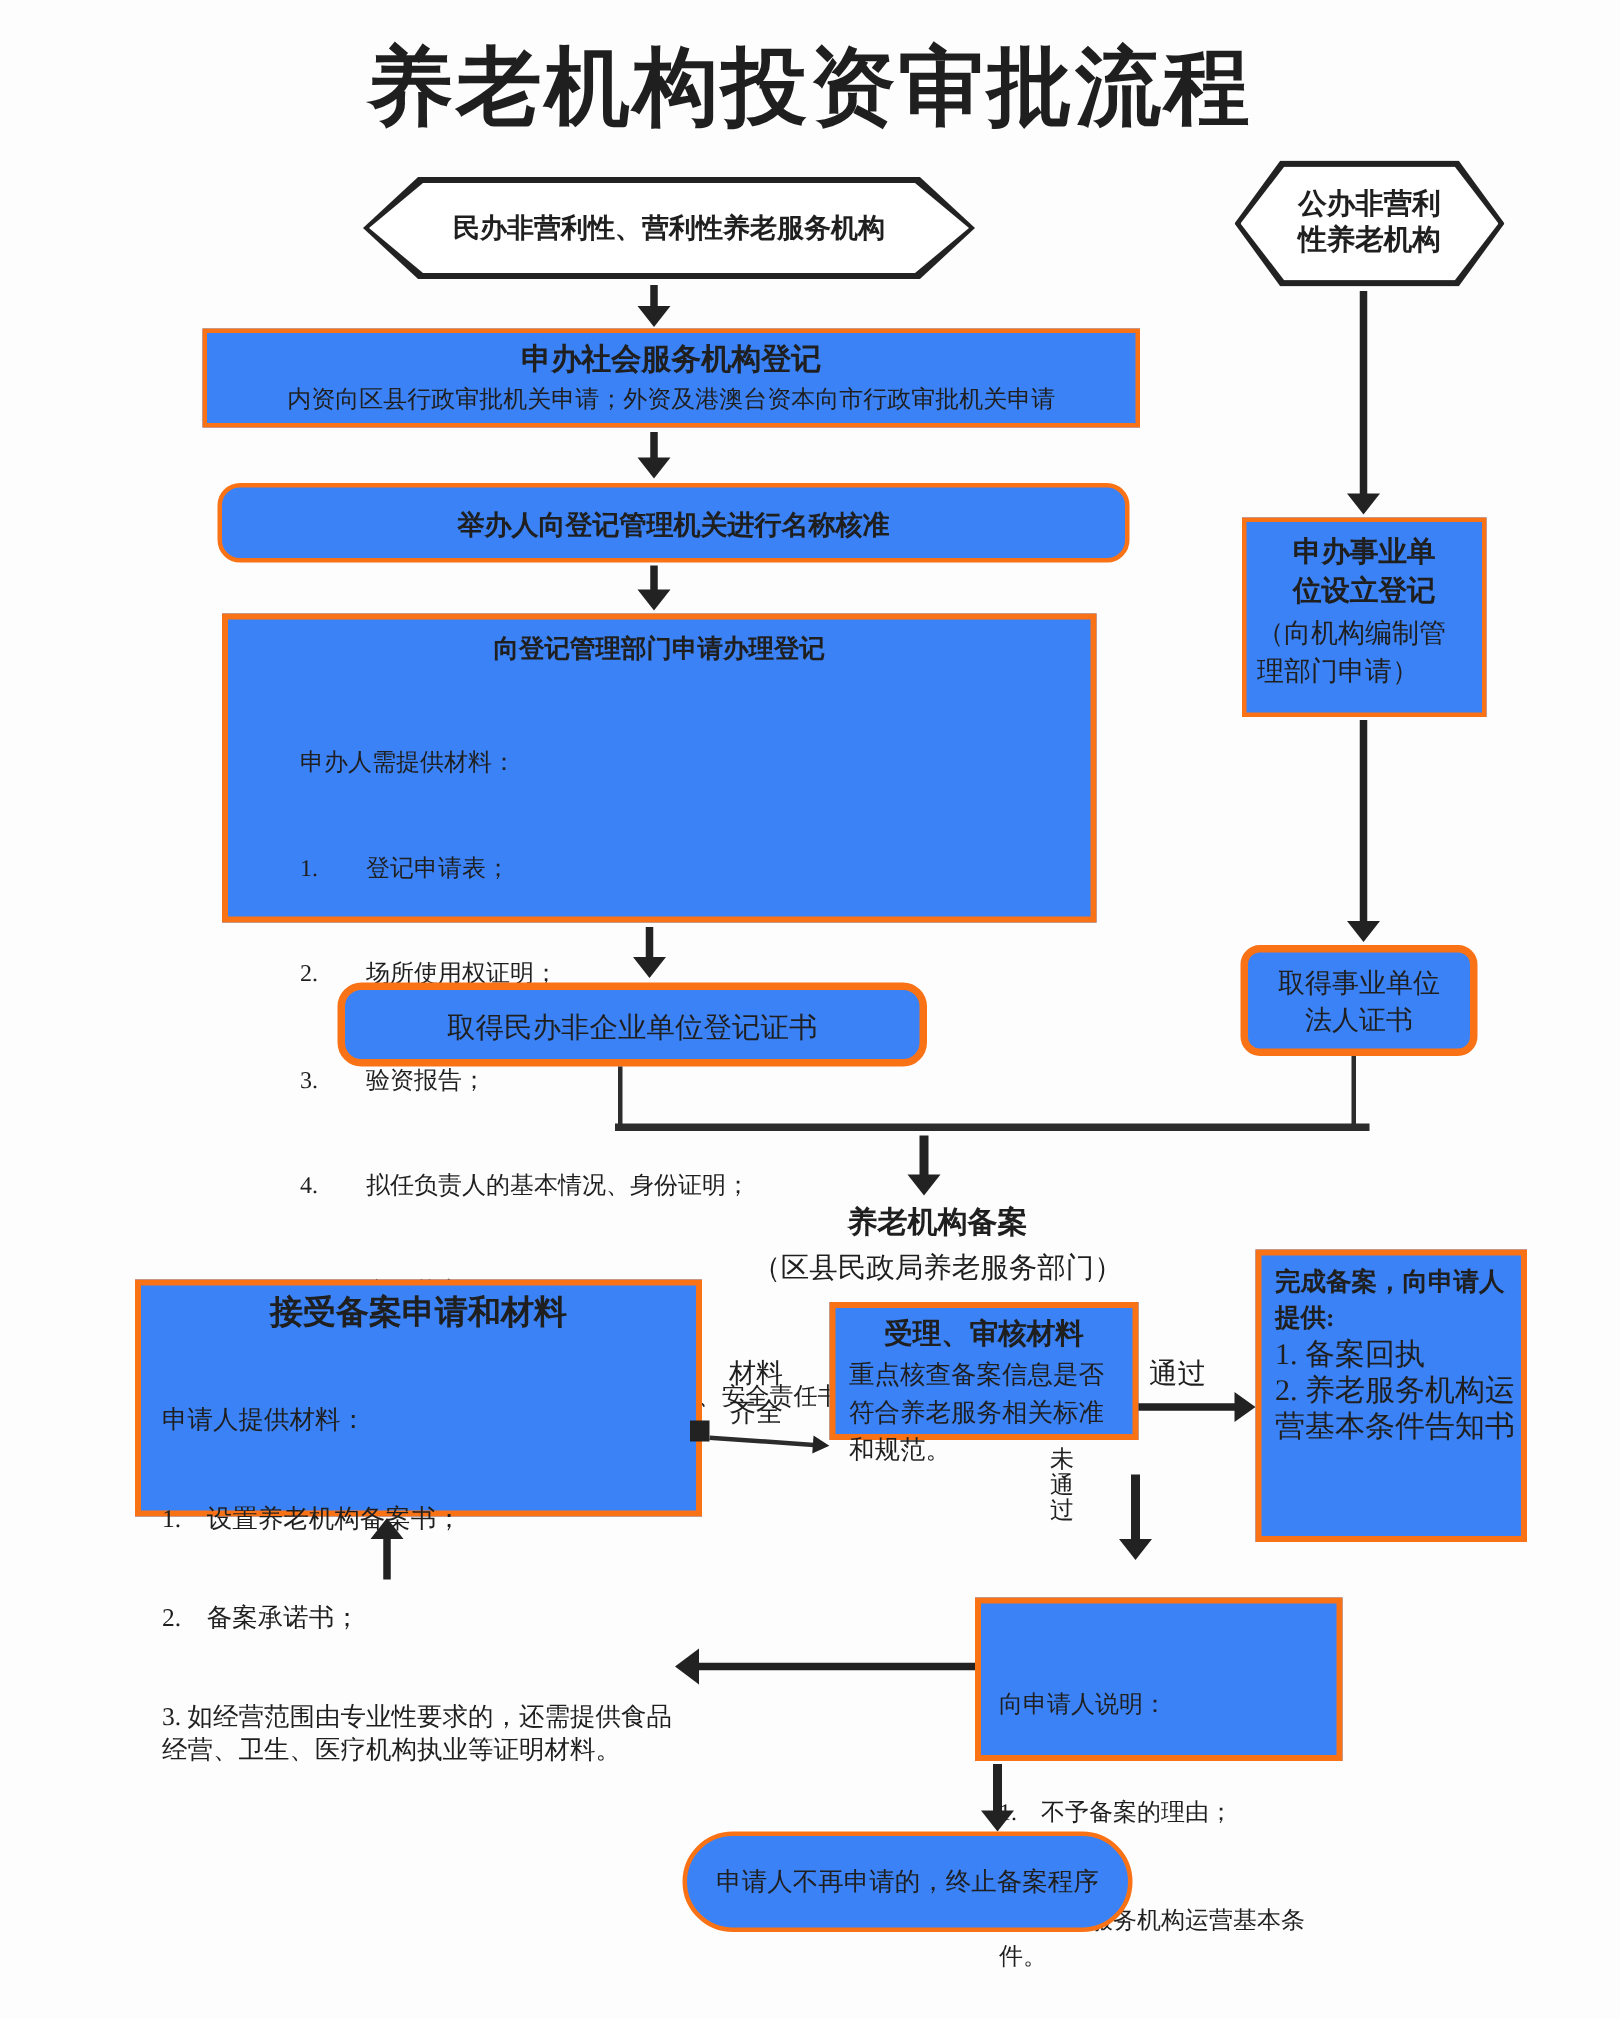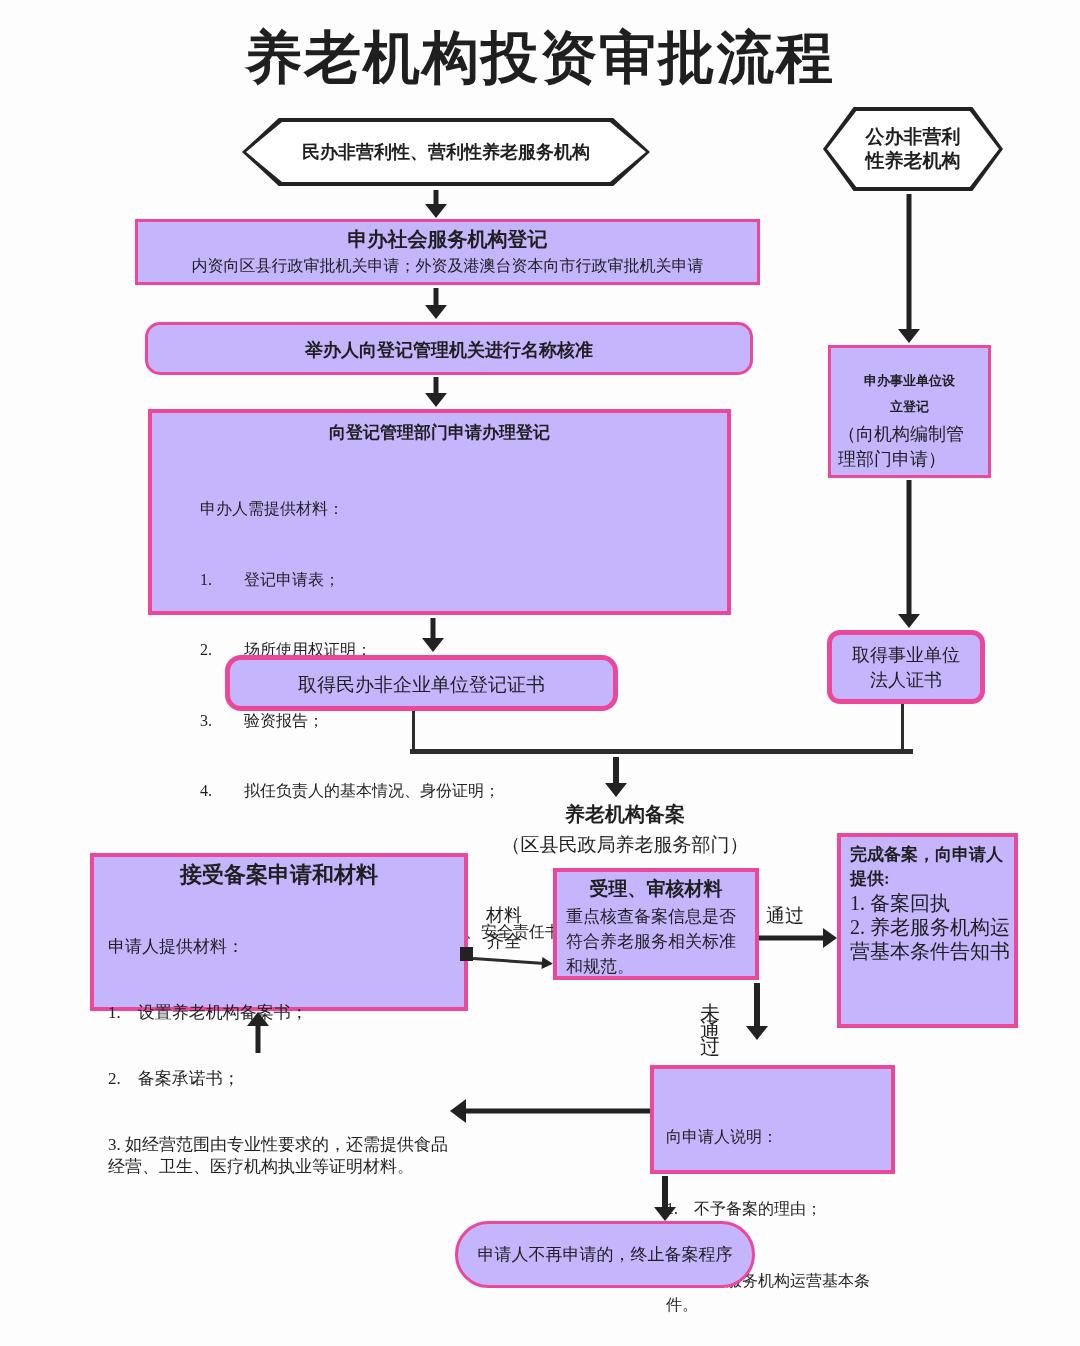--- a/index.html
+++ b/index.html
@@ -2,21 +2,21 @@
 <html><head>
 <meta charset="utf-8">
 <style>
   html,body{margin:0;padding:0;background:#e8e8e8;}
   .page{position:relative;width:1080px;height:1346px;margin:0 auto;background:#fdfdfd;
         font-family:"Liberation Serif","DejaVu Serif",serif;color:#1f1f1f;overflow:hidden;}
   .abs{position:absolute;}
   .ctr{text-align:center;}
   .bold{font-weight:700;}
   
-  .bx{position:absolute;box-sizing:border-box;border:4px solid #ec4899;background:#c4b5fd;font-family:Liberation Serif, serif;}
+  .bx{position:absolute;box-sizing:border-box;border:4px solid #f97316;background:#3b82f6;font-family:Liberation Serif, serif;}
   .thinbd{border-width:3.5px;}
   .thickbd{border-width:4.5px;}
   .rnd{border-radius:16px;border-width:5px;}
   .stadium{border-radius:34px;border-width:3.5px;}
   
   .hex{position:absolute;background:#222;clip-path:var(--hc);}
   .hex-fill{position:absolute;inset:4px;background:#fff;clip-path:var(--hc);}
   .hex-text{position:absolute;inset:0;display:flex;align-items:center;justify-content:center;
             font-weight:700;line-height:1.25;text-align:center;}
   
@@ -105,21 +105,21 @@
   <div class="bx rnd" style="left:225px;top:655px;width:393px;height:56px;">
     <div class="ctr" style="margin-top:12px;font-size:19px;">取得民办非企业单位登记证书</div>
   </div>
 
   <div class="va" style="left:897px;top:194px;width:24px;height:149px;">
       <div class="stem"></div>
       <div class="head"></div>
     </div>
 
   <div class="bx thinbd" style="left:828px;top:345px;width:163px;height:133px;">
-    <div class="ctr bold" style="margin-top:20px;font-size:13px;line-height:26px;">
+    <div class="ctr bold" style="margin-top:8px;font-size:19px;line-height:26px;">
       <span style="display:inline-block;width:100px;">申办事业单位设立登记</span>
     </div>
     <div style="margin:2px 0 0 7px;width:136px;font-size:18px;line-height:25px;">（向机构编制管理部门申请）</div>
   </div>
 
   <div class="va" style="left:897px;top:480px;width:24px;height:148px;">
       <div class="stem"></div>
       <div class="head"></div>
     </div>
 
@@ -152,21 +152,21 @@
     </div>
   </div>
   <div class="notch" style="left:460px;top:947px;width:13px;height:14px;"></div>
 
   <div class="abs" style="left:486px;top:902px;width:40px;font-size:18px;line-height:26px;word-break:break-all;">材料齐全</div>
   <div class="ha thin" style="left:473px;top:950px;width:80px;height:22px;transform:rotate(4deg);">
       <div class="stem"></div>
       <div class="head"></div>
     </div>
 
-  <div class="bx thickbd" style="left:553px;top:868px;width:206px;height:112px;">
+  <div class="bx thickbd" style="left:553px;top:868px;width:206px;height:92px;">
     <div class="ctr bold" style="margin-top:4px;font-size:19px;">受理、审核材料</div>
     <div style="margin:2px 8px 0 9px;font-size:17px;line-height:25px;">重点核查备案信息是否符合养老服务相关标准和规范。</div>
   </div>
 
   <div class="abs" style="left:766px;top:903px;font-size:19px;">通过</div>
   <div class="ha" style="left:759px;top:926px;width:78px;height:24px;">
       <div class="stem"></div>
       <div class="head"></div>
     </div>
 
@@ -175,21 +175,21 @@
     <div style="margin:0 4px 0 9px;font-size:20px;line-height:24px;">
       <div>1. 备案回执</div>
       <div>2. 养老服务机构运营基本条件告知书</div>
     </div>
   </div>
 
   <div class="va" style="left:744px;top:983px;width:26px;height:57px;">
       <div class="stem" style="width:6px;"></div>
       <div class="head"></div>
     </div>
-  <div class="abs vtext" style="left:700px;top:1005px;width:18px;font-size:20px;">未通过</div>
+  <div class="abs vtext" style="left:700px;top:965px;width:18px;font-size:16px;">未通过</div>
 
   <div class="bx thickbd" style="left:650px;top:1065px;width:245px;height:109px;">
     <div style="margin:8px 8px 0 12px;font-size:16px;line-height:24px;white-space:pre-wrap;">
       <div>向申请人说明：</div>
       <div>1.　不予备案的理由；</div>
       <div>2.　养老服务机构运营基本条件。</div>
     </div>
   </div>
 
   <div class="ha left" style="left:450px;top:1098px;width:200px;height:26px;">

